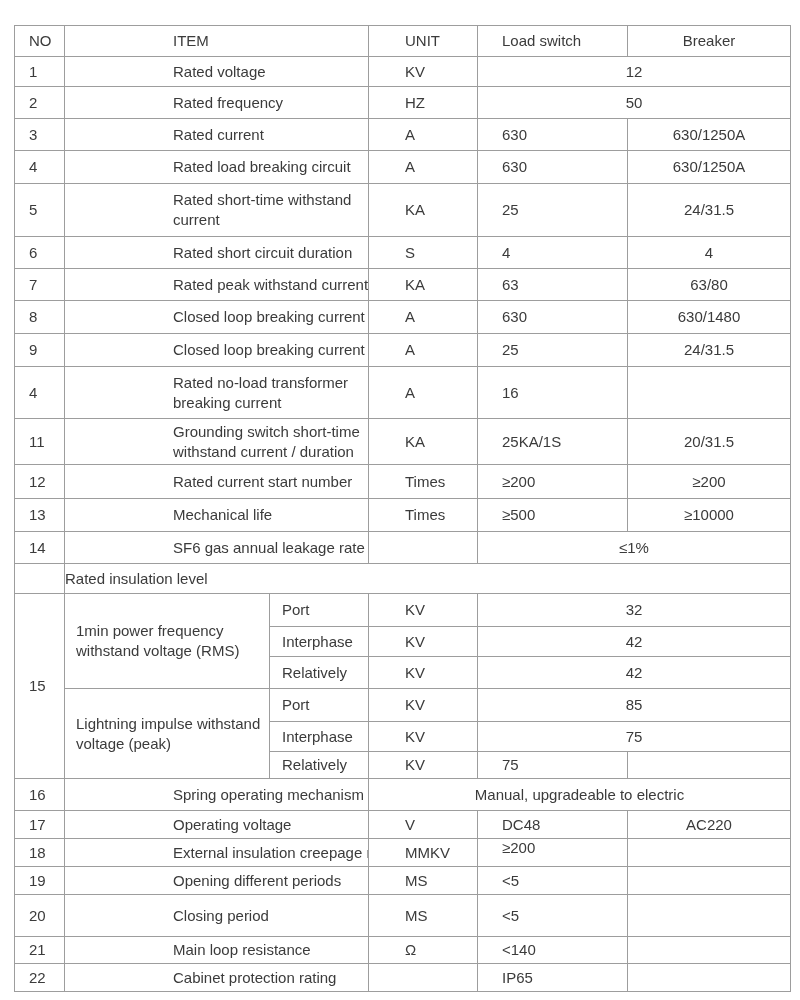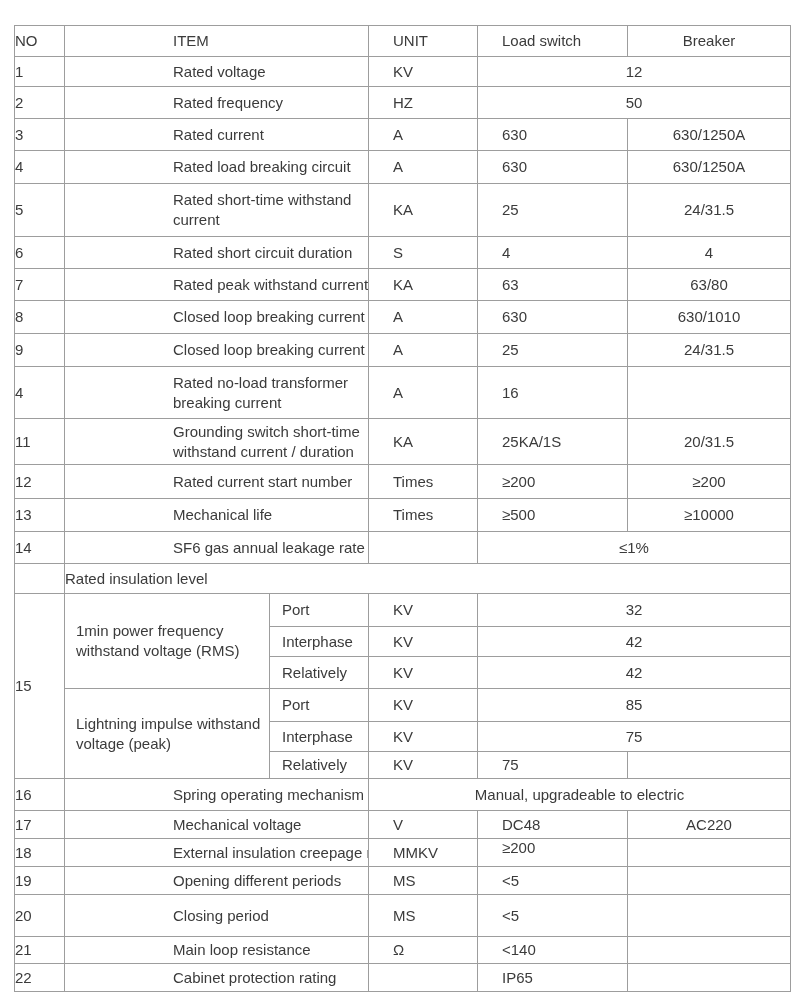--- a/index.html
+++ b/index.html
@@ -11,25 +11,25 @@
   table.spec{
     border-collapse:collapse;table-layout:fixed;
     width:776px;margin:25px 0 0 14px;
   }
   td{
     border:1px solid #9d9d9d;
     font-size:15px;line-height:1.32;color:#3b3b3b;
     padding:0;vertical-align:middle;overflow:hidden;white-space:nowrap;
     background:#ffffff;
   }
-  td.no{}
+  td.no{padding-left:14px;}
   td.item{padding-left:108px;}
   td.group-label{padding-left:11px;}
   td.sub{padding-left:12px;}
-  td.unit{padding-left:24px;}
+  td.unit{padding-left:36px;}
   td.load{padding-left:24px;}
   td.breaker{text-align:center;}
   td.merged{text-align:center;}
   td.ins-title{text-align:left;}
   td.mech{text-align:center;}
   .wrap{white-space:normal;}
   .vtop{vertical-align:top;line-height:1.05;padding-top:1px;}
 </style>
 </head>
 <body>
@@ -106,21 +106,21 @@
       <td class="unit">KA</td>
       <td class="load">63</td>
       <td class="breaker">63/80</td>
     </tr>
 
     <tr style="height:33px">
       <td class="no">8</td>
       <td class="item" colspan="2">Closed loop breaking current</td>
       <td class="unit">A</td>
       <td class="load">630</td>
-      <td class="breaker">630/1010</td>
+      <td class="breaker">630/1480</td>
     </tr>
 
     <tr style="height:33px">
       <td class="no">9</td>
       <td class="item" colspan="2">Closed loop breaking current</td>
       <td class="unit">A</td>
       <td class="load">25</td>
       <td class="breaker">24/31.5</td>
     </tr>
 
@@ -205,21 +205,21 @@
     </tr>
 
     <tr style="height:32px">
       <td class="no">16</td>
       <td class="item" colspan="2">Spring operating mechanism</td>
       <td class="mech" colspan="3">Manual, upgradeable to electric</td>
     </tr>
 
     <tr style="height:28px">
       <td class="no">17</td>
-      <td class="item" colspan="2">Mechanical voltage</td>
+      <td class="item" colspan="2">Operating voltage</td>
       <td class="unit">V</td>
       <td class="load">DC48</td>
       <td class="breaker">AC220</td>
     </tr>
 
     <tr style="height:28px">
       <td class="no">18</td>
       <td class="item" colspan="2">External insulation creepage ratio</td>
       <td class="unit">MMKV</td>
       <td class="load vtop">≥200</td>

